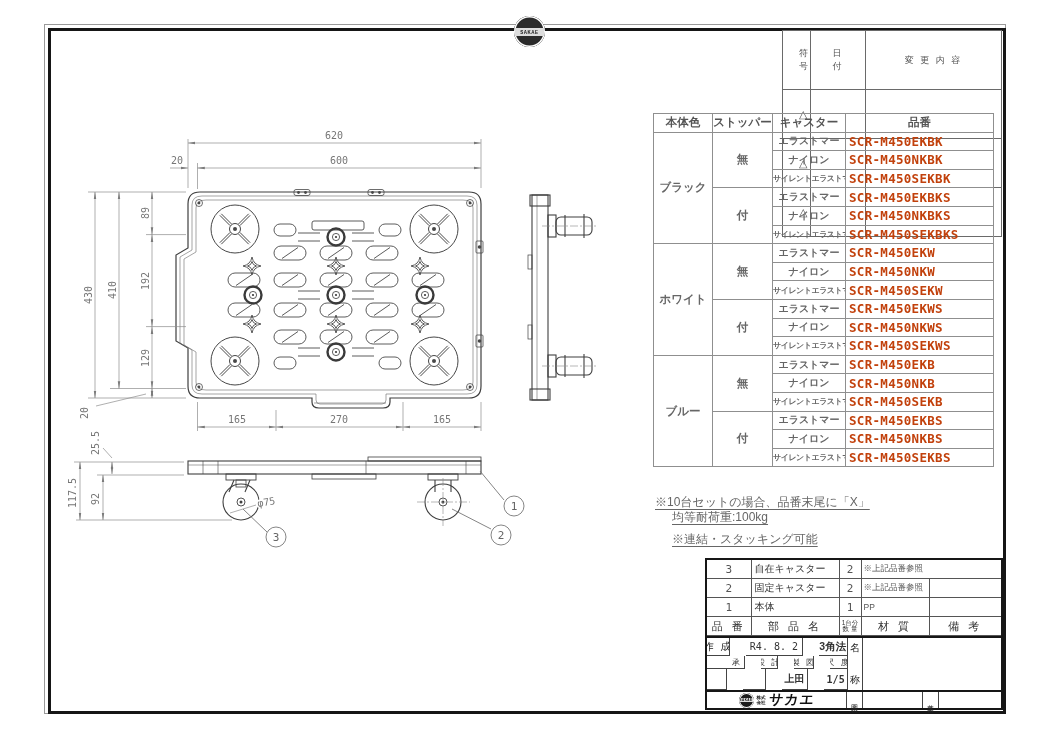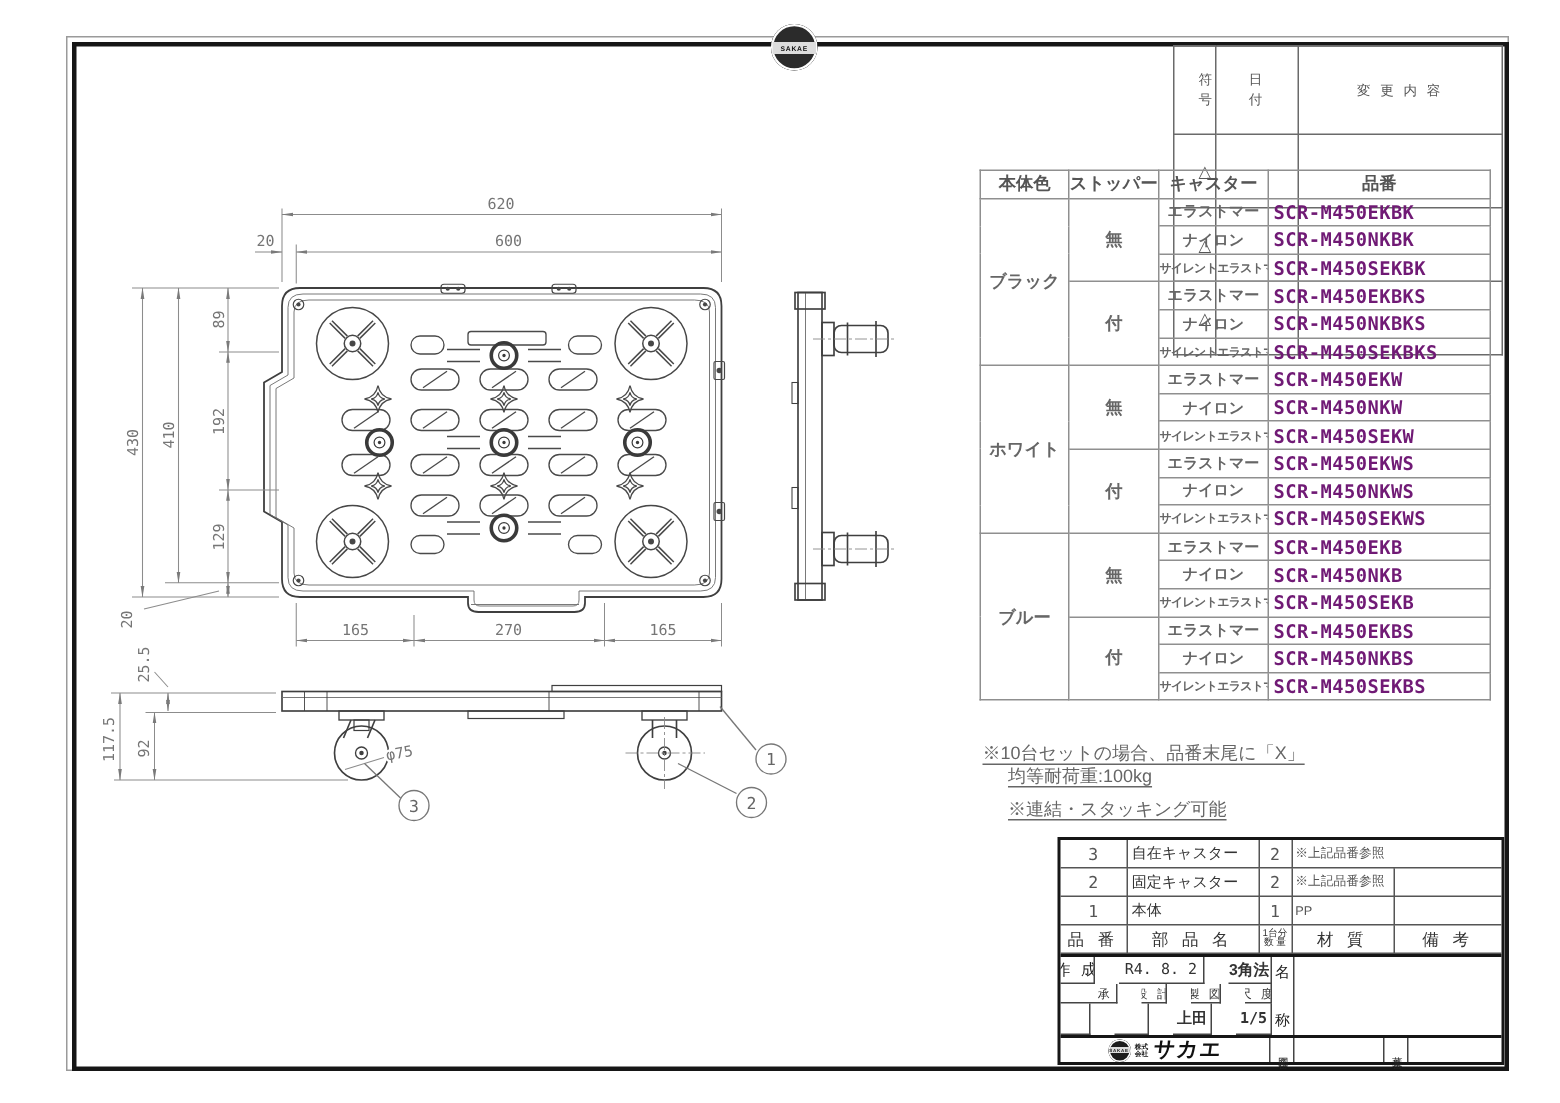--- a/index.html
+++ b/index.html
@@ -25,21 +25,21 @@
   .rev td{height:16px;font-size:11px;}
 
   
   .prod{position:absolute;left:653px;top:113px;width:341px;border-collapse:collapse;table-layout:fixed;color:#666;}
   .prod th,.prod td{border:1px solid #8f8f8f;padding:0;height:17.6px;text-align:center;font-weight:bold;
     overflow:hidden;white-space:nowrap;}
   .prod th{font-size:11.5px;color:#555;}
   .prod .cgrp{font-size:11.5px;}
   .prod .cast{font-size:10px;}
   .prod .sq{font-size:8px;letter-spacing:-.5px;}
-  .prod .code{font-family:"DejaVu Sans Mono",monospace;font-size:12.5px;color:#701a75;letter-spacing:.3px;text-align:left;padding-left:3px;margin-top:48px;}
+  .prod .code{font-family:"DejaVu Sans Mono",monospace;font-size:12.5px;color:#c2410c;letter-spacing:.3px;text-align:left;padding-left:3px;margin-top:48px;}
 
   
   .note{position:absolute;font-size:12px;color:#666;text-decoration:underline;text-underline-offset:3px;white-space:nowrap;}
 
   
   .tblock{position:absolute;left:705px;top:558px;width:298px;height:152px;box-sizing:border-box;
     border:2px solid #161616;background:#fff;color:#333;}
   .plist{width:100%;border-collapse:collapse;table-layout:fixed;}
   .plist td,.plist th{border:1px solid #555;padding:0;height:18px;text-align:center;font-weight:normal;font-size:10px;overflow:hidden;white-space:nowrap;}
   .plist tr:first-child th, .plist tr:first-child td{border-top:none;}

